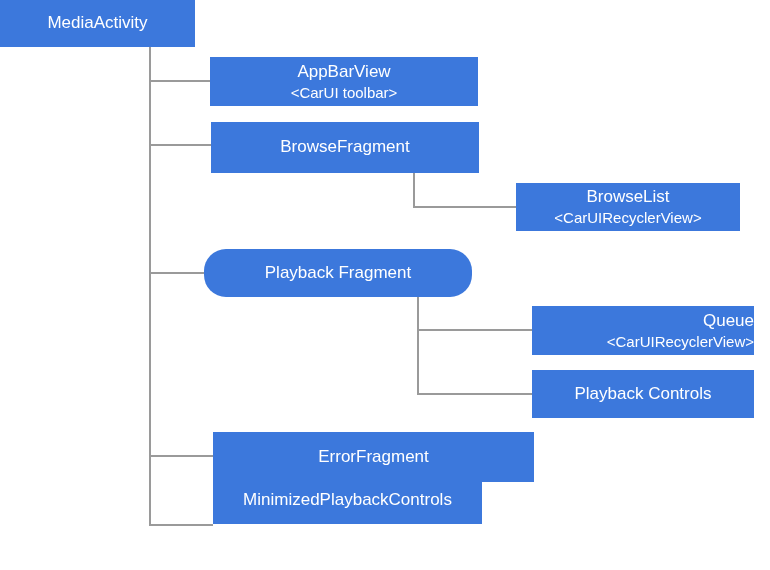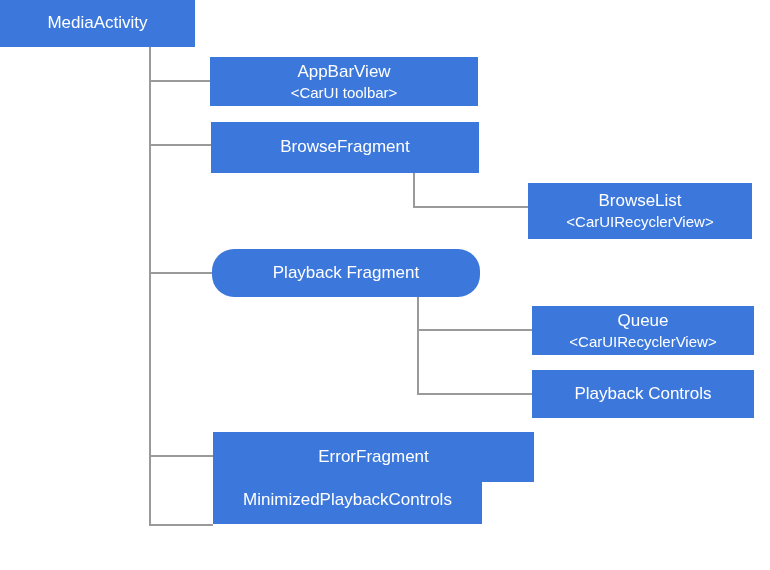--- a/index.html
+++ b/index.html
@@ -32,23 +32,23 @@
   .node .title { font-size: 17px; }
   .node .subtitle { font-size: 15px; }
   .line {
     position: absolute;
     background: var(--connector);
   }
   
   #n-media     { left: 0;   top: 0;   width: 195px; height: 47px; }
   #n-appbar    { left: 210px; top: 57px;  width: 268px; height: 49px; }
   #n-browsefr  { left: 211px; top: 122px; width: 268px; height: 51px; }
-  #n-browselist{ left: 528px; top: 183px; width: 224px; height: 56px; align-items: center; }
-  #n-playfr    { left: 212px; top: 249px; width: 268px; height: 48px; border-radius: 22px; }
-  #n-queue     { left: 532px; top: 306px; width: 222px; height: 49px; }
+  #n-browselist{ left: 516px; top: 183px; width: 224px; height: 48px; align-items: center; }
+  #n-playfr    { left: 204px; top: 249px; width: 268px; height: 48px; border-radius: 22px; }
+  #n-queue     { left: 532px; top: 306px; width: 222px; height: 49px; align-items: flex-end; }
   #n-playctl   { left: 532px; top: 370px; width: 222px; height: 48px; }
   #n-errorfr   { left: 213px; top: 432px; width: 321px; height: 50px; }
   #n-minctl    { left: 213px; top: 476px; width: 269px; height: 48px; }
 </style>
 </head>
 <body>
 
 <div class="canvas">
 
   <div class="line" style="left:149px; top:47px; width:2px; height:479px;"></div>

